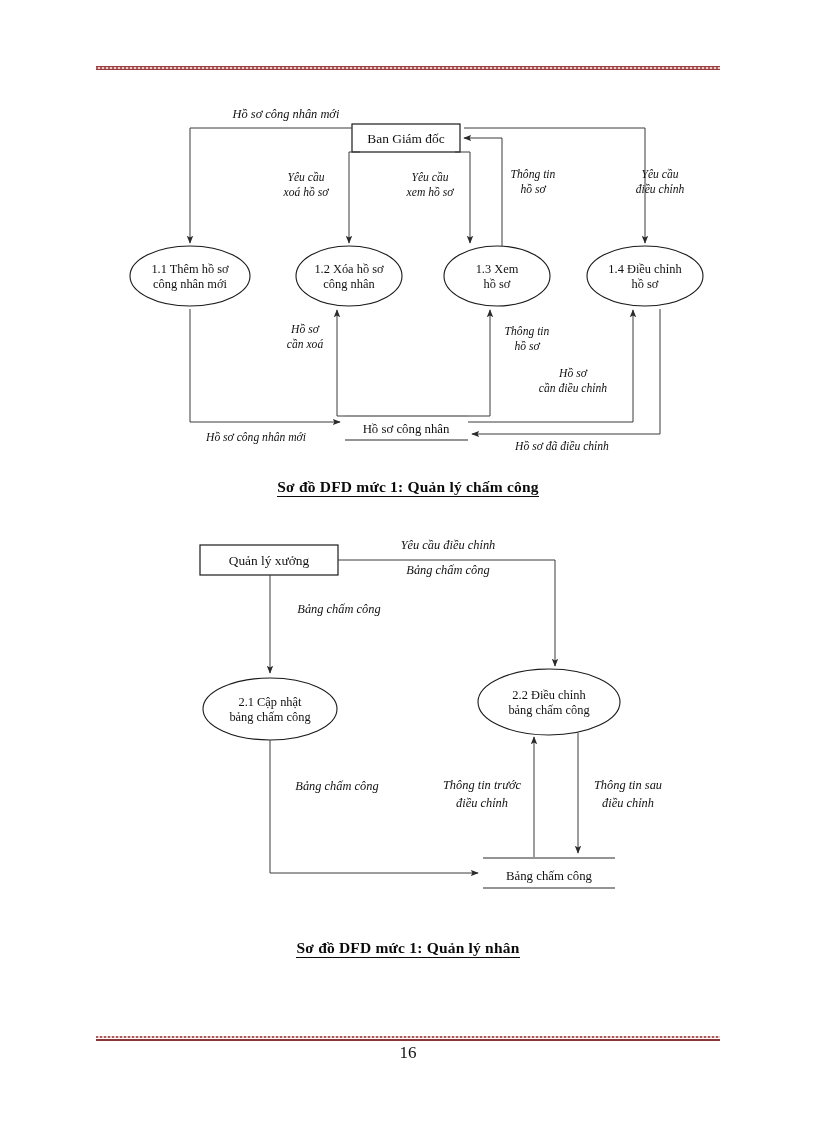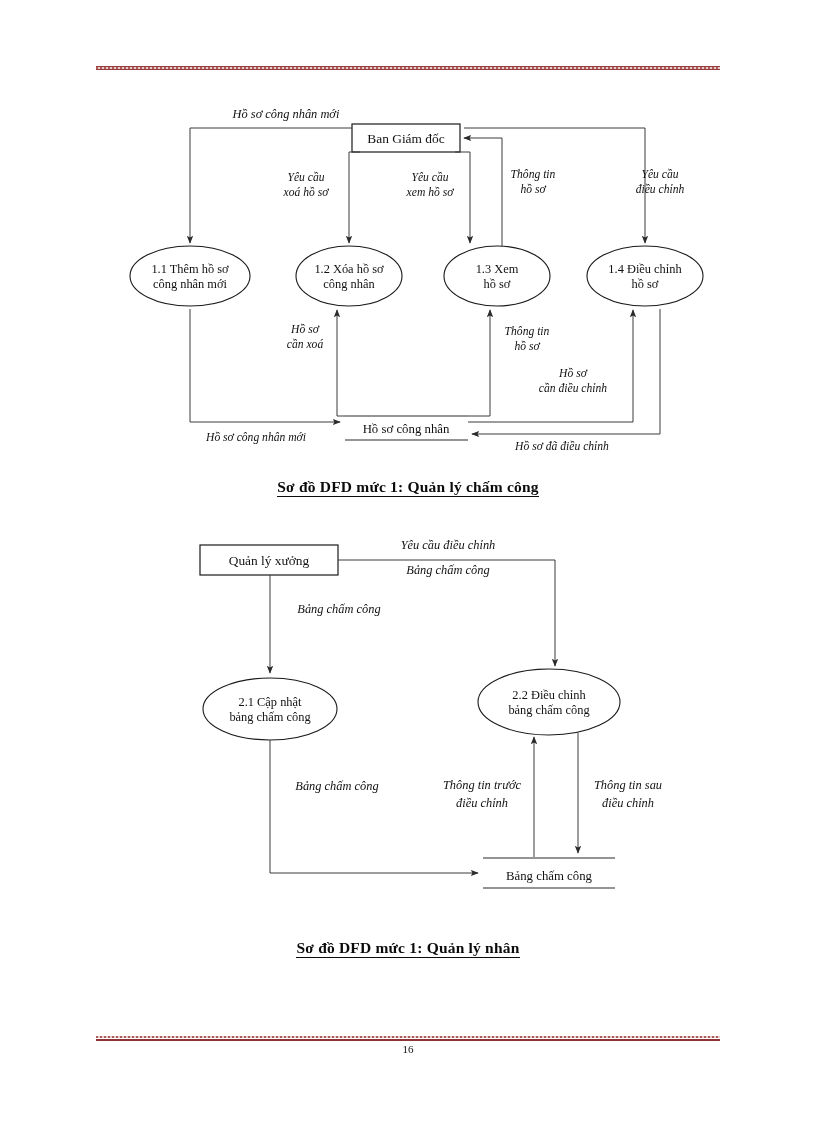--- a/index.html
+++ b/index.html
@@ -39,21 +39,21 @@
   #header-rule { top: 66px; }
   #footer-rule { top: 1036px; }
 
   #page-number {
     position: absolute;
     top: 1043px;
     left: 0;
     width: 816px;
     text-align: center;
     font-family: "Liberation Serif", serif;
-    font-size: 11px;
+    font-size: 17px;
     color: #111;
   }
 
   
   .diagram {
     position: absolute;
     left: 0;
     width: 816px;
   }
   .diagram svg { display: block; }

